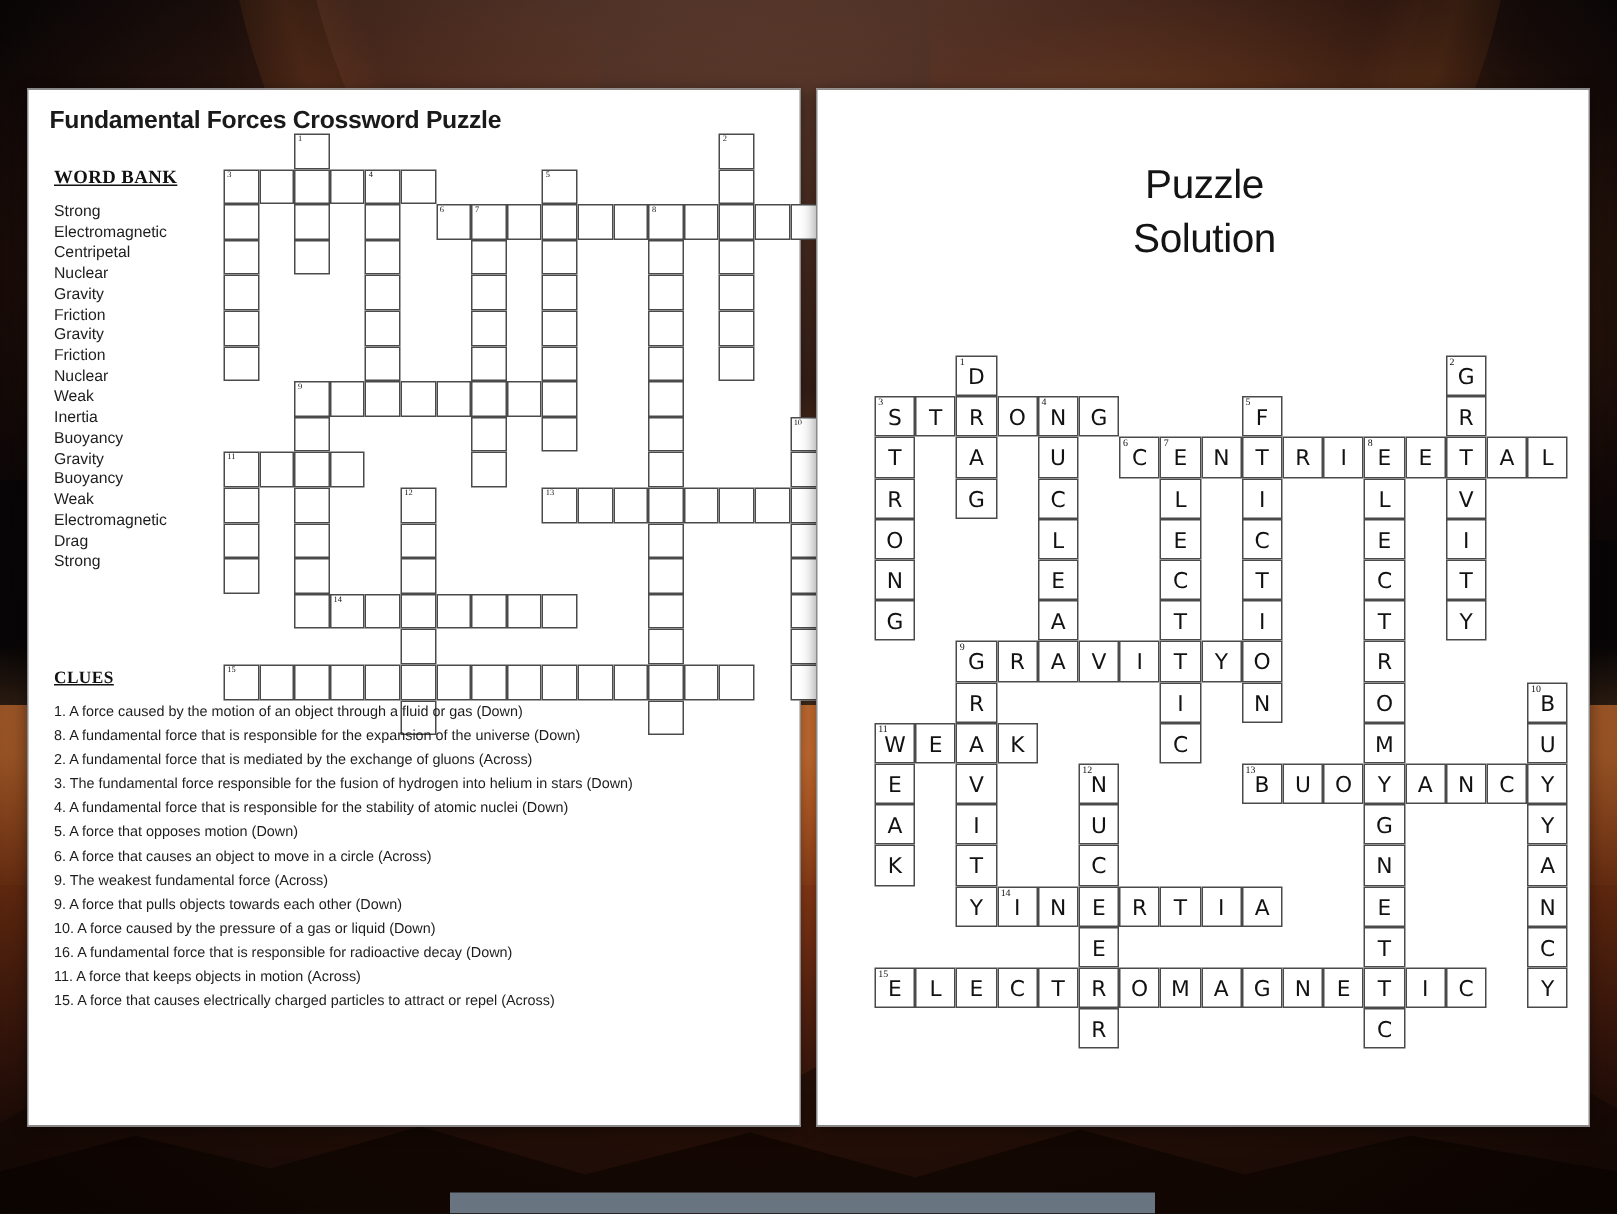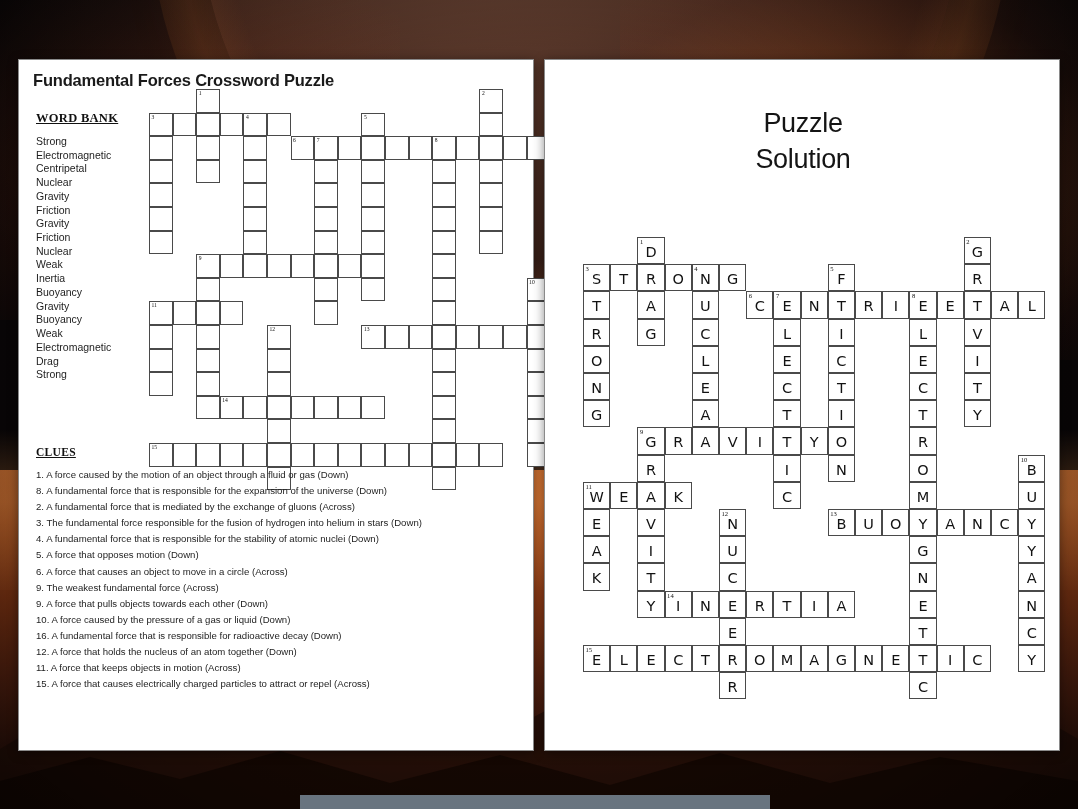--- a/index.html
+++ b/index.html
@@ -324,21 +324,20 @@
       <li>8. A fundamental force that is responsible for the expansion of the universe (Down)</li>
       <li>2. A fundamental force that is mediated by the exchange of gluons (Across)</li>
       <li>3. The fundamental force responsible for the fusion of hydrogen into helium in stars (Down)</li>
       <li>4. A fundamental force that is responsible for the stability of atomic nuclei (Down)</li>
       <li>5. A force that opposes motion (Down)</li>
       <li>6. A force that causes an object to move in a circle (Across)</li>
       <li>9. The weakest fundamental force (Across)</li>
       <li>9. A force that pulls objects towards each other (Down)</li>
       <li>10. A force caused by the pressure of a gas or liquid (Down)</li>
       <li>16. A fundamental force that is responsible for radioactive decay (Down)</li>
-      <li>12. A force that holds the nucleus of an atom together (Down)</li>
       <li>11. A force that keeps objects in motion (Across)</li>
       <li>15. A force that causes electrically charged particles to attract or repel (Across)</li>
     </ul>
 </div>
 
 <div class="sheet" id="solution-sheet">
   <div class="sol-title">
     <span class="sub">Puzzle</span>
     <span class="sub">Solution</span>
   </div>

